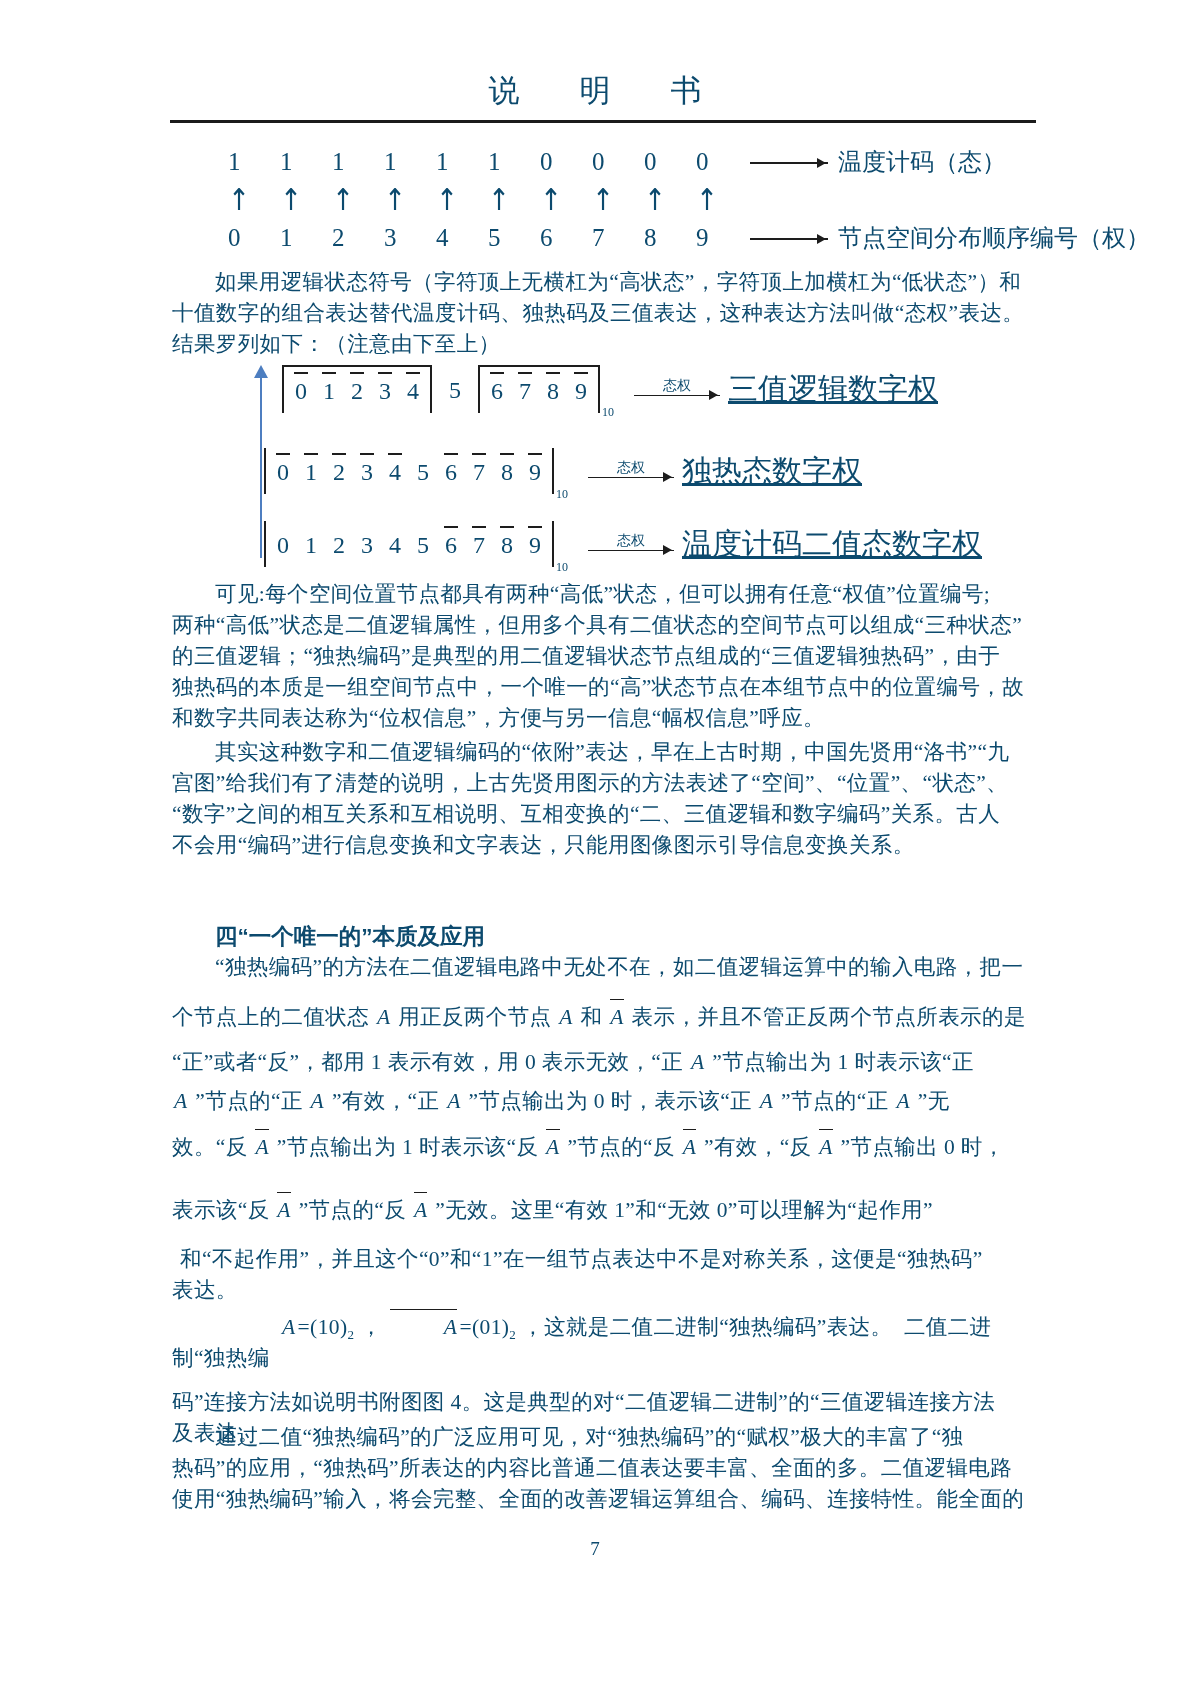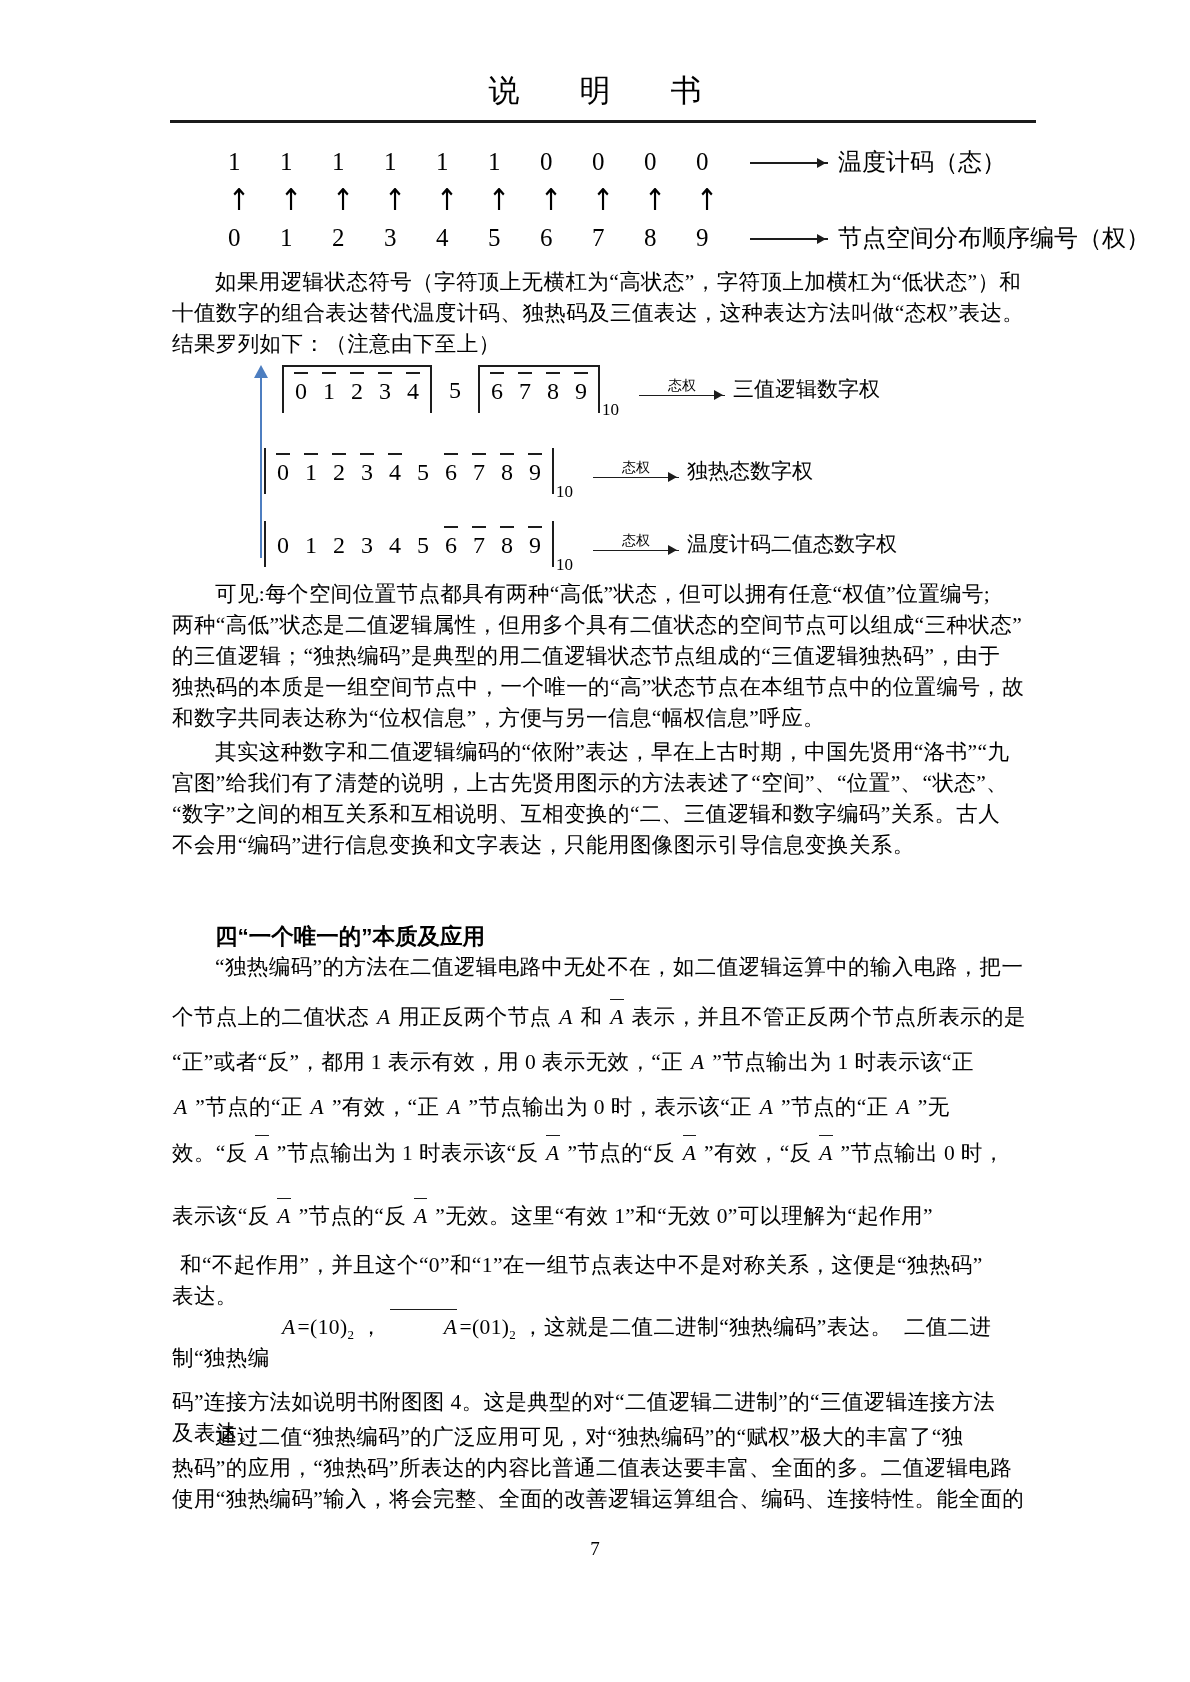--- a/index.html
+++ b/index.html
@@ -1,17 +1,17 @@
 <!DOCTYPE html>
 <html><head>
 <meta charset="utf-8">
 <style>
   html,body{margin:0;padding:0;background:#e8e8e8;}
   .page{position:relative;width:1190px;height:1682px;margin:0 auto;background:#ffffff;
-        font-family:"Liberation Serif","DejaVu Serif",serif;color:#000000;overflow:hidden;}
+        font-family:"Liberation Serif","DejaVu Serif",serif;color:#0c4a6e;overflow:hidden;}
 
   
   .doc-title{position:absolute;top:70px;left:0;width:100%;text-align:center;font-size:31px;}
   .doc-title .tspan{letter-spacing:60px;margin-right:-60px;}
   .title-rule{position:absolute;top:120px;left:170px;width:866px;height:3px;background:#1b1b1b;}
 
   
   .topfig{position:absolute;top:140px;left:172px;width:1000px;height:122px;}
   .trow{position:absolute;left:0;display:flex;align-items:center;height:32px;}
   .trow .cells{display:flex;}
@@ -36,44 +36,44 @@
   .row1{top:92px;left:92px;}
   .row2{top:165px;left:92px;}
   .grp{display:inline-flex;border-left:2px solid #1d1d1d;border-right:2px solid #1d1d1d;
        padding:11px 3px 9px 3px;}
   .grp.topline{border-top:2px solid #1d1d1d;}
   .plain{display:inline-flex;padding:11px 3px 9px 3px;margin:0 6px;}
   .digit{position:relative;display:inline-block;width:28px;text-align:center;
          font-size:24px;line-height:26px;}
   .digit.ov::before{content:"";position:absolute;top:-6px;left:7px;right:7px;
                     border-top:2px solid #1d1d1d;}
-  .sub{font-size:17px;align-self:flex-end;margin:0 4px 0 2px;transform:translateY(2px);}
+  .sub{font-size:12px;align-self:flex-end;margin:0 4px 0 2px;transform:translateY(2px);}
   .xarr{display:inline-flex;flex-direction:column;align-items:center;
         margin:0 8px 0 16px;transform:translateY(-2px);}
   .xlabel{font-size:14px;line-height:15px;}
   .xline{position:relative;width:86px;height:0;border-top:1.8px solid #1d1d1d;margin-top:2px;}
   .xline::after{content:"";position:absolute;right:-3px;top:-6px;
                 border:5px solid transparent;border-left:9px solid #1d1d1d;}
-  .rlabel{font-size:21px;white-space:nowrap;}
+  .rlabel{font-size:30px;white-space:nowrap;text-decoration:underline;}
 
   
   .para{position:absolute;left:172px;width:866px;font-size:21.5px;line-height:31px;
         letter-spacing:0.4px;}
   .line{white-space:pre-wrap;}
   .para .line:first-child{text-indent:43px;}
   .p1{top:267px;}
   .p2{top:579px;}
   .p3{top:737px;}
   .p4{top:858px;}
   .p5{top:952px;}
   .p6{top:1312px;}
   .p7{top:1422px;}
   .p5 .line:nth-child(2){margin-top:19px;}
   .p5 .line:nth-child(3){margin-top:14px;}
-  .p5 .line:nth-child(4){margin-top:14px;}
+  .p5 .line:nth-child(4){margin-top:8px;}
   .p5 .line:nth-child(5){margin-top:15px;}
   .p5 .line:nth-child(6){margin-top:32px;}
   .p5 .line:nth-child(7){margin-top:18px;margin-left:8px;}
   .p6 .line:first-child{text-indent:54px;}
   .p6 .line:nth-child(2){margin-top:13px;}
 
   .heading{position:absolute;left:172px;top:921px;width:866px;
            font-family:"Liberation Sans","DejaVu Sans",sans-serif;
            font-weight:bold;font-size:22.5px;line-height:32px;text-indent:43px;}
 

